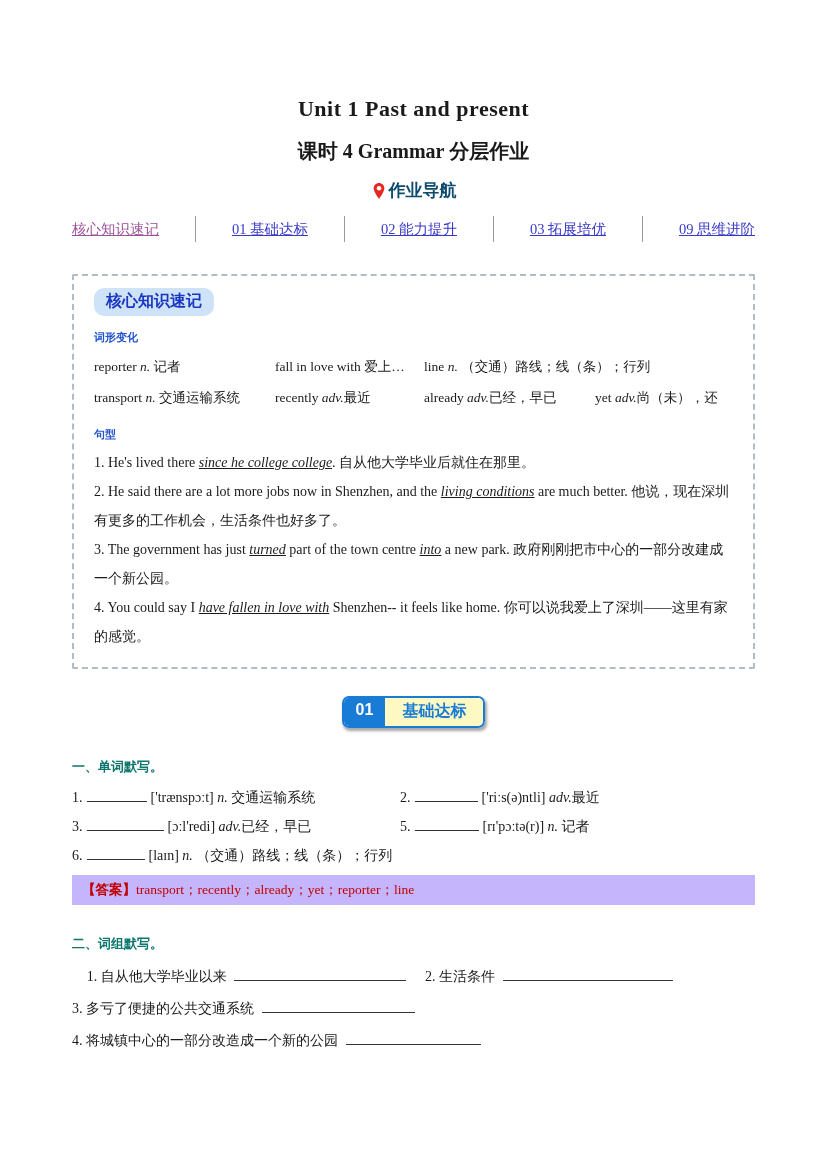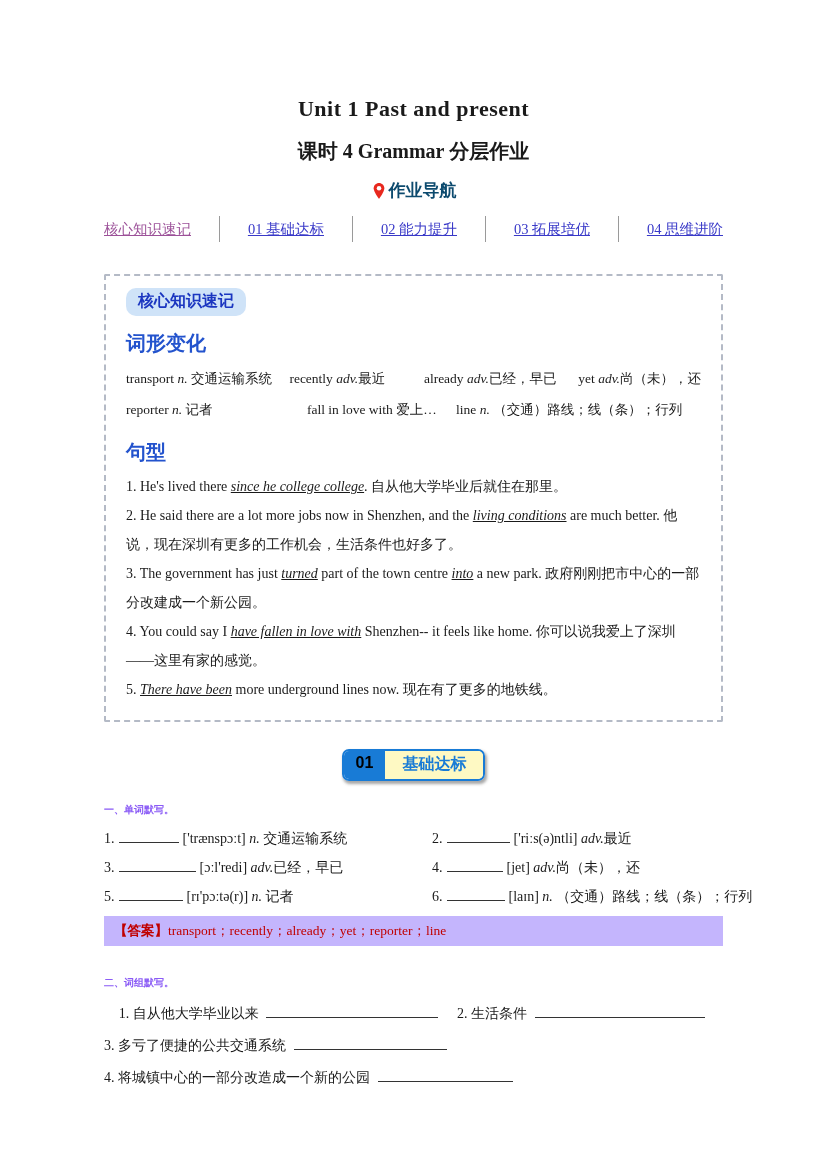--- a/index.html
+++ b/index.html
@@ -2,21 +2,21 @@
 <html><head>
 <meta charset="utf-8">
 <style>
   * { box-sizing: border-box; }
   html,body { margin:0; padding:0; }
   body {
     width:827px; height:1169px; background:#ffffff;
     font-family:"Liberation Serif","DejaVu Serif",serif;
     color:#1a1a1a; position:relative; overflow:hidden;
   }
-  .doc { padding:0 104px; }
+  .doc { padding:0 72px; }
 
   
   .title {
     margin:96px 0 0 0; text-align:center;
     font-size:22px; font-weight:bold; letter-spacing:.5px;
     font-family:"Liberation Serif","DejaVu Serif",serif;
   }
   .subtitle {
     margin:16px 0 0 0; text-align:center;
     font-size:20px; font-weight:bold;
@@ -45,44 +45,44 @@
   }
   .kb-header {
     display:inline-block; background:#cfe3f8; border-radius:10px;
     padding:3px 12px 4px 12px;
     font-family:"Liberation Sans","DejaVu Sans",sans-serif;
     font-size:16px; font-weight:bold; color:#1b36c0;
   }
   .kb-sub {
     margin:14px 0 6px 0;
     font-family:"Liberation Sans","DejaVu Sans",sans-serif;
-    font-size:20px; font-weight:bold; color:#2353cd;
+    font-size:11px; font-weight:bold; color:#2353cd;
   }
   .wf-row { display:flex; line-height:31px; font-size:13.5px; }
   .wf-item { white-space:nowrap; }
   .wf-c1 { width:181px; } .wf-c2 { width:149px; } .wf-c3 { width:171px; }
   .pos { font-style:italic; }
   .kb-sentence { font-size:14px; line-height:29px; margin:0; }
   .em-u { font-style:italic; text-decoration:underline; }
 
   
   .badge-row { margin-top:27px; display:flex; justify-content:center; }
   .badge {
     display:inline-flex; border:2px solid #187bd6; border-radius:7px; overflow:hidden;
     box-shadow:1.5px 2.5px 3px rgba(60,60,60,.45);
     font-family:"Liberation Sans","DejaVu Sans",sans-serif; font-weight:bold; font-size:16px;
   }
-  .badge-num  { background:#187bd6; color:#000000; padding:3px 12px 4px 12px; }
+  .badge-num  { background:#187bd6; color:#ffffff; padding:3px 12px 4px 12px; }
   .badge-text { background:#fef9c3; color:#187bd6; padding:3px 17px 4px 17px; }
 
   
   .sec-title {
-    margin:22px 0 0 0;
+    margin:30px 0 0 0;
     font-family:"Liberation Sans","DejaVu Sans",sans-serif;
-    font-size:10px; font-weight:bold; color:#8b5cf6;
+    font-size:13px; font-weight:bold; color:#0f766e;
   }
   .word-grid {
     margin-top:12px; display:grid; grid-template-columns:328px 1fr;
     row-gap:10px; font-size:14px; line-height:18px;
   }
   .q-item { white-space:nowrap; }
   .blank {
     display:inline-block; border-bottom:1px solid #333;
     height:1em; vertical-align:baseline; margin:0 4px;
   }
@@ -115,63 +115,61 @@
 
   <div class="nav-links">
     <a class="visited">核心知识速记</a>
     <span class="nav-sep"></span>
     <a>01 基础达标</a>
     <span class="nav-sep"></span>
     <a>02 能力提升</a>
     <span class="nav-sep"></span>
     <a>03 拓展培优</a>
     <span class="nav-sep"></span>
-    <a>04 思维进阶</a>
+    <a>09 思维进阶</a>
   </div>
 
   <div class="kb-box">
     <span class="kb-header">核心知识速记</span>
 
     <div class="kb-sub">词形变化</div>
 
     <div class="wf-row">
+      <span class="wf-item wf-c1"><span>reporter </span><span class="pos">n.</span><span> 记者</span></span>
+      <span class="wf-item wf-c2"><span>fall in love with </span><span>爱上…</span></span>
+      <span class="wf-item"><span>line </span><span class="pos">n.</span><span> （交通）路线；线（条）；行列</span></span>
+    </div>
+    <div class="wf-row">
       <span class="wf-item wf-c1"><span>transport </span><span class="pos">n.</span><span> 交通运输系统</span></span>
       <span class="wf-item wf-c2"><span>recently </span><span class="pos">adv.</span><span>最近</span></span>
       <span class="wf-item wf-c3"><span>already </span><span class="pos">adv.</span><span>已经，早已</span></span>
       <span class="wf-item"><span>yet </span><span class="pos">adv.</span><span>尚（未），还</span></span>
-    </div>
-    <div class="wf-row">
-      <span class="wf-item wf-c1"><span>reporter </span><span class="pos">n.</span><span> 记者</span></span>
-      <span class="wf-item wf-c2"><span>fall in love with </span><span>爱上…</span></span>
-      <span class="wf-item"><span>line </span><span class="pos">n.</span><span> （交通）路线；线（条）；行列</span></span>
     </div>
 
     <div class="kb-sub">句型</div>
 
     <p class="kb-sentence"><span>1. He's lived there </span><span class="em-u">since he college college</span><span>. 自从他大学毕业后就住在那里。</span></p>
     <p class="kb-sentence"><span>2. He said there are a lot more jobs now in Shenzhen, and the </span><span class="em-u">living conditions</span><span> are much better. 他说，现在深圳有更多的工作机会，生活条件也好多了。</span></p>
     <p class="kb-sentence"><span>3. The government has just </span><span class="em-u">turned</span><span> part of the town centre </span><span class="em-u">into</span><span> a new park. 政府刚刚把市中心的一部分改建成一个新公园。</span></p>
     <p class="kb-sentence"><span>4. You could say I </span><span class="em-u">have fallen in love with</span><span> Shenzhen-- it feels like home. 你可以说我爱上了深圳——这里有家的感觉。</span></p>
-    <p class="kb-sentence"><span>5. </span><span class="em-u">There have been</span><span> more underground lines now. 现在有了更多的地铁线。</span></p>
   </div>
 
   <div class="badge-row">
     <span class="badge">
       <span class="badge-num">01</span>
       <span class="badge-text">基础达标</span>
     </span>
   </div>
 
   <h3 class="sec-title">一、单词默写。</h3>
 
   <div class="word-grid">
     <span class="q-item"><span>1.</span><span class="blank" style="width:60px"></span><span>['trænspɔːt]</span> <span class="pos">n.</span><span> 交通运输系统</span></span>
     <span class="q-item"><span>2.</span><span class="blank" style="width:63px"></span><span>['riːs(ə)ntli]</span> <span class="pos">adv.</span><span>最近</span></span>
     <span class="q-item"><span>3.</span><span class="blank" style="width:77px"></span><span>[ɔːl'redi]</span> <span class="pos">adv.</span><span>已经，早已</span></span>
-    <span class="q-item"><span>4.</span><span class="blank" style="width:56px"></span><span>[jet]</span> <span class="pos">adv.</span><span>尚（未），还</span></span>
     <span class="q-item"><span>5.</span><span class="blank" style="width:64px"></span><span>[rɪ'pɔːtə(r)]</span> <span class="pos">n.</span><span> 记者</span></span>
     <span class="q-item"><span>6.</span><span class="blank" style="width:58px"></span><span>[laɪn]</span> <span class="pos">n.</span><span> （交通）路线；线（条）；行列</span></span>
   </div>
 
   <div class="answer-strip">
     <span class="lbl">【答案】</span><span>transport；recently；already；yet；reporter；line</span>
   </div>
 
   <h3 class="sec-title" style="margin-top:30px">二、词组默写。</h3>
 

